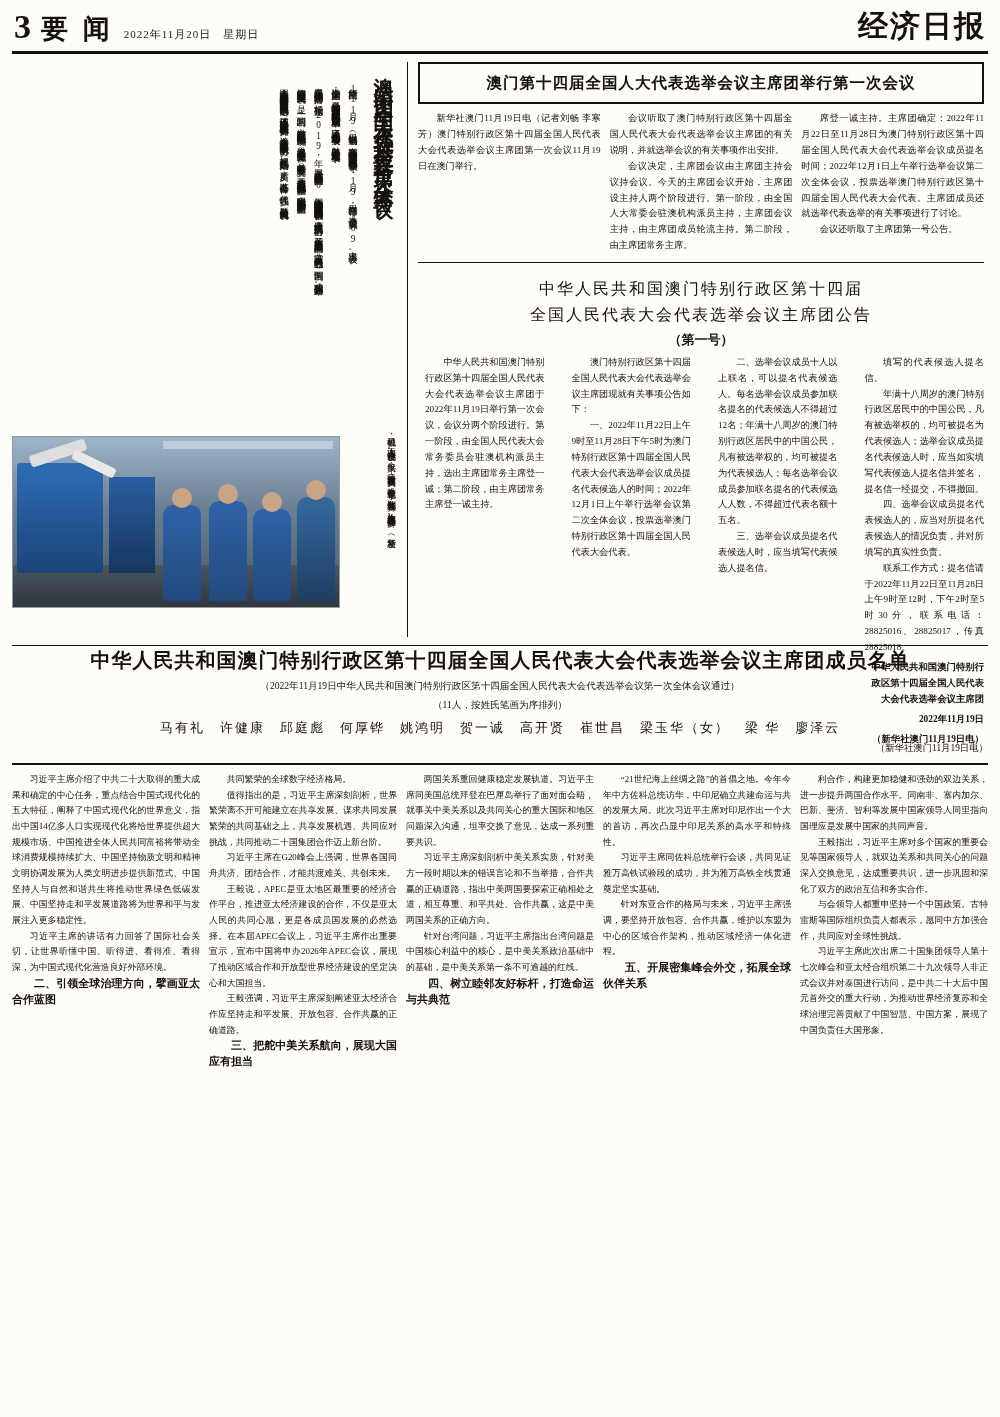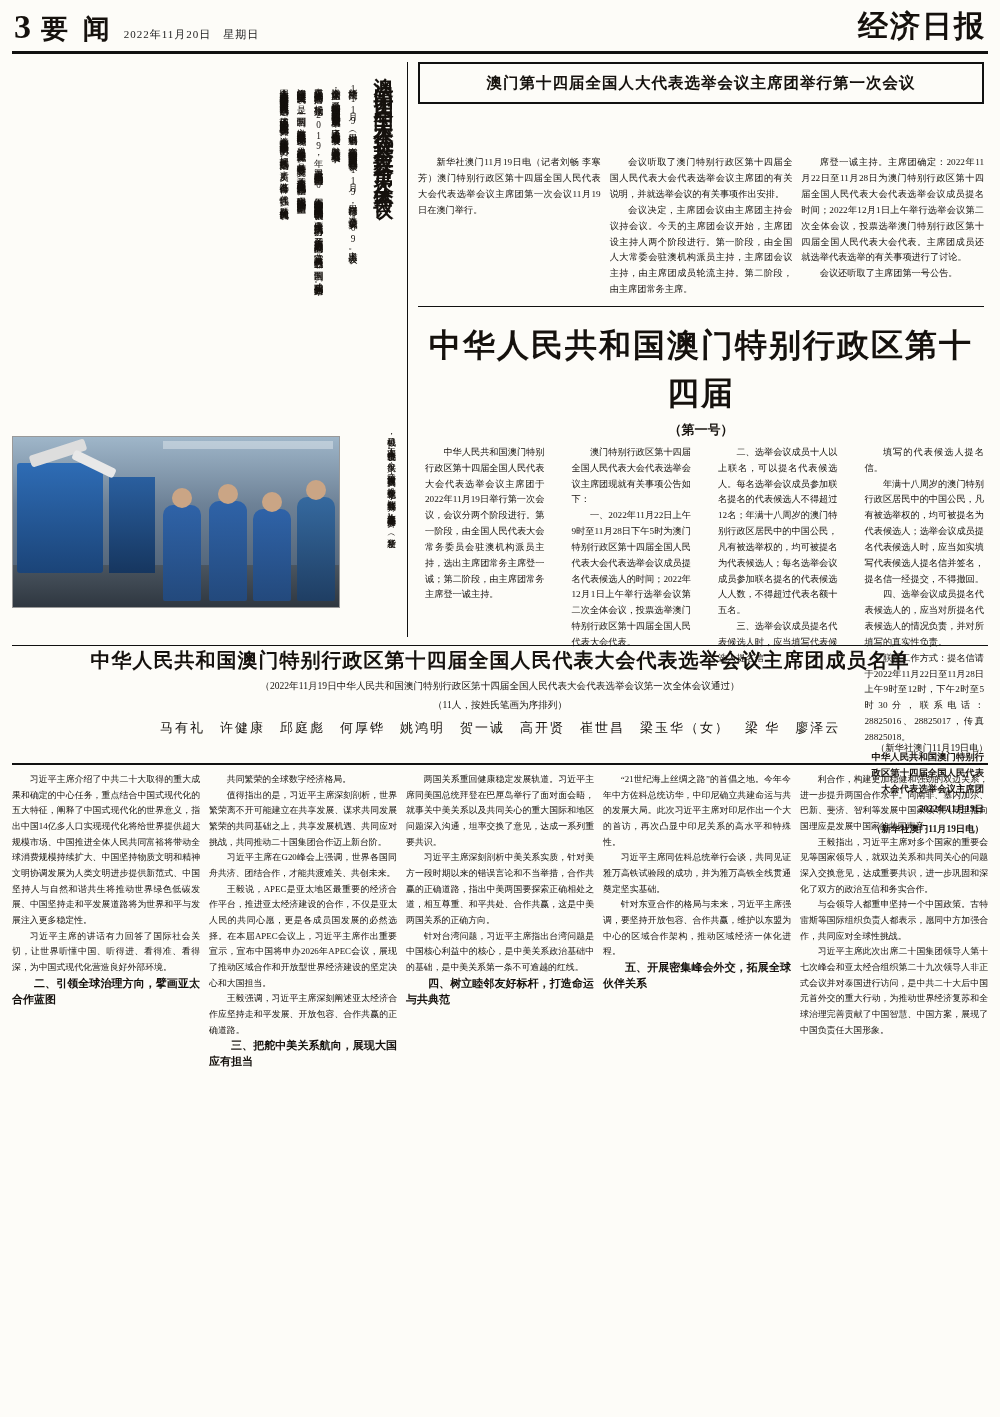--- a/index.html
+++ b/index.html
@@ -65,26 +65,26 @@
     font-size:8.6px;line-height:1.75;letter-spacing:.5px;
     height:170px;margin-left:6px;width:54px;text-align:justify;
   }
 
   
   .boxhead{
     border:2px solid #111;padding:8px 10px;text-align:center;
     font-size:15.5px;font-weight:bold;letter-spacing:1px;line-height:1.45;
   }
   .cols3{display:flex;gap:9px;margin-top:7px;font-size:9.2px;line-height:1.72;text-align:justify;}
-  .cols3 > div{flex:1;margin-top:44px;}
+  .cols3 > div{flex:1;}
   .cols3 p{margin:0;text-indent:2em;}
   .rule{border-top:1px solid #111;margin:8px 0;}
 
   .bigbanner{
-    text-align:center;font-size:32px;font-weight:bold;letter-spacing:2px;line-height:1.5;
+    text-align:center;font-size:16px;font-weight:normal;letter-spacing:2px;line-height:1.5;
     padding:6px 0 2px 0;
   }
   .banner-sub{text-align:center;font-size:13px;font-weight:bold;margin-top:2px;}
   .cols3b{display:flex;gap:27px;margin-top:6px;font-size:9.2px;line-height:1.72;text-align:justify;margin-left:7px;}
   .cols3b > div{flex:1;}
   .cols3b p{margin:0;text-indent:2em;}
   .sig{text-align:right;font-size:9.4px;line-height:1.7;margin-top:4px;font-weight:bold;}
 
   
   .fullband{border-top:1px solid #111;margin-top:8px;padding-top:0;}
@@ -159,20 +159,21 @@
         </div>
         <div>
           <p>席登一诚主持。主席团确定：2022年11月22日至11月28日为澳门特别行政区第十四届全国人民代表大会代表选举会议成员提名时间；2022年12月1日上午举行选举会议第二次全体会议，投票选举澳门特别行政区第十四届全国人民代表大会代表。主席团成员还就选举代表选举的有关事项进行了讨论。</p>
           <p>会议还听取了主席团第一号公告。</p>
         </div>
       </div>
 
       <div class="rule"></div>
 
       <div class="bigbanner">中华人民共和国澳门特别行政区第十四届</div>
+      <div class="bigbanner" style="padding-top:0">全国人民代表大会代表选举会议主席团公告</div>
       <div class="banner-sub">（第一号）</div>
 
       <div class="cols3b">
         <div>
           <p>中华人民共和国澳门特别行政区第十四届全国人民代表大会代表选举会议主席团于2022年11月19日举行第一次会议，会议分两个阶段进行。第一阶段，由全国人民代表大会常务委员会驻澳机构派员主持，选出主席团常务主席登一诚；第二阶段，由主席团常务主席登一诚主持。</p>
         </div>
         <div>
           <p>澳门特别行政区第十四届全国人民代表大会代表选举会议主席团现就有关事项公告如下：</p>
           <p>一、2022年11月22日上午9时至11月28日下午5时为澳门特别行政区第十四届全国人民代表大会代表选举会议成员提名代表候选人的时间；2022年12月1日上午举行选举会议第二次全体会议，投票选举澳门特别行政区第十四届全国人民代表大会代表。</p>
         </div>

